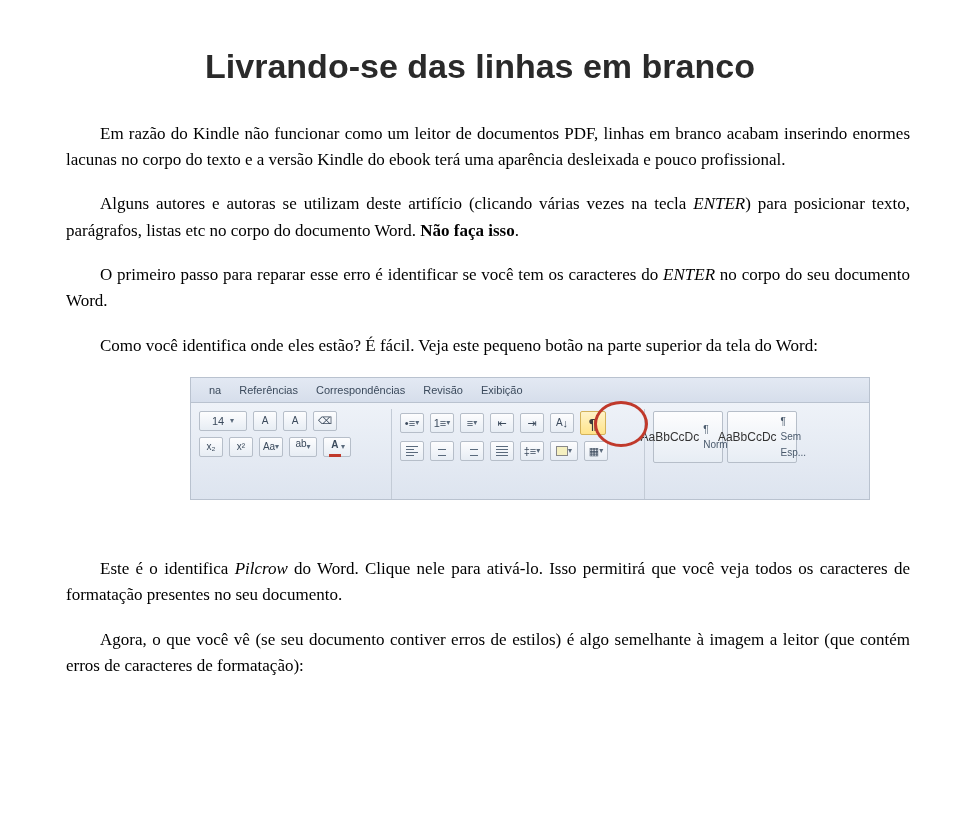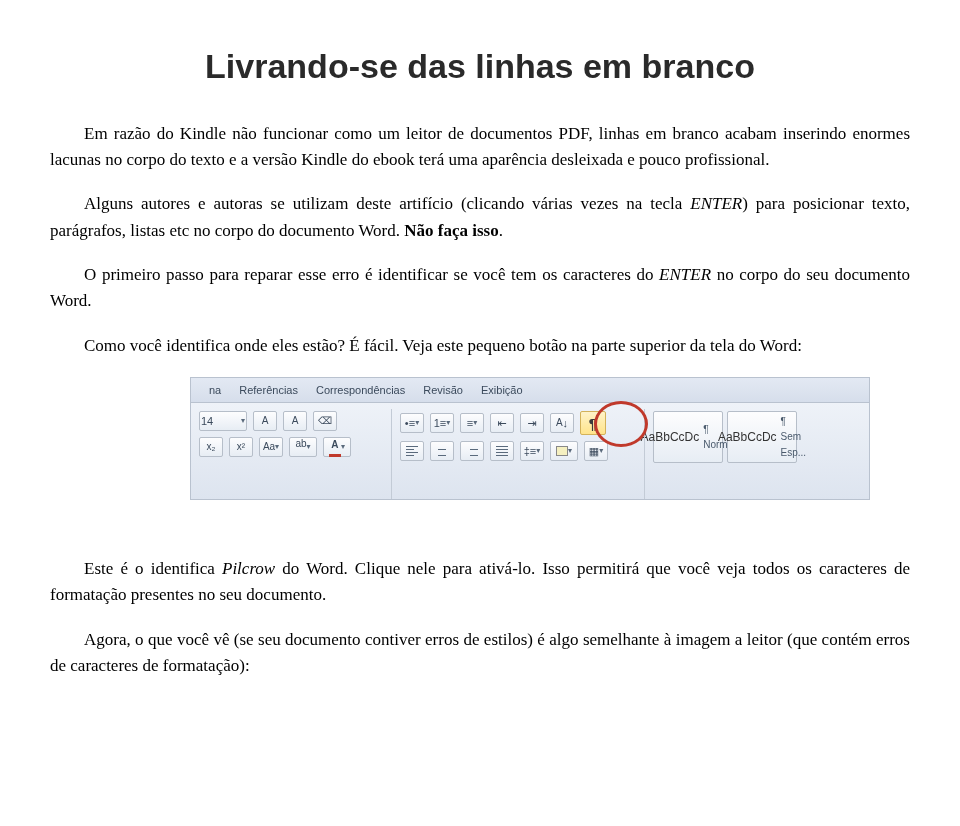--- a/index.html
+++ b/index.html
@@ -15,21 +15,21 @@
   }
   h1 {
     font-family: Verdana, Arial, sans-serif;
     font-size: 34px;
     font-weight: bold;
     color: #2a2a2a;
     margin: 0 0 28px 0;
     text-align: center;
   }
   p {
-    margin: 0 0 18px 0;
+    margin: 0 0 18px 16px;
     text-align: justify;
     text-indent: 2em;
   }
   .italic { font-style: italic; }
   .bold { font-weight: bold; }
   .ribbon-shot {
     margin: 4px 0 56px 140px;
     width: 680px;
     box-sizing: border-box;
     background: #ec4899;
@@ -67,21 +67,21 @@
     align-items: center;
     justify-content: center;
     height: 20px;
     border: 1px solid #b6bec9;
     background: linear-gradient(#fdfdfe,#e7edf4);
     border-radius: 2px;
     color: #3b4a5c;
     box-sizing: border-box;
   }
   .btn { width: 24px; }
-  .combo { padding: 0 1px; min-width: 48px; font-size: 11px; justify-content: space-between; gap: 4px; }
+  .combo { padding: 0 12px; min-width: 48px; font-size: 11px; justify-content: space-between; gap: 4px; }
   .caret { font-size: 8px; color: #5a6a7c; }
   .swatch { width: 28px; }
   .swatch-inner { width: 12px; height: 3px; background: #c0392b; position: relative; }
   .mini { font-size: 10px; }
   .pilcrow {
     width: 26px;
     height: 24px;
     background: linear-gradient(#fff3c8,#ffe48b);
     border-color: #d3b25a;
     font-size: 15px;

